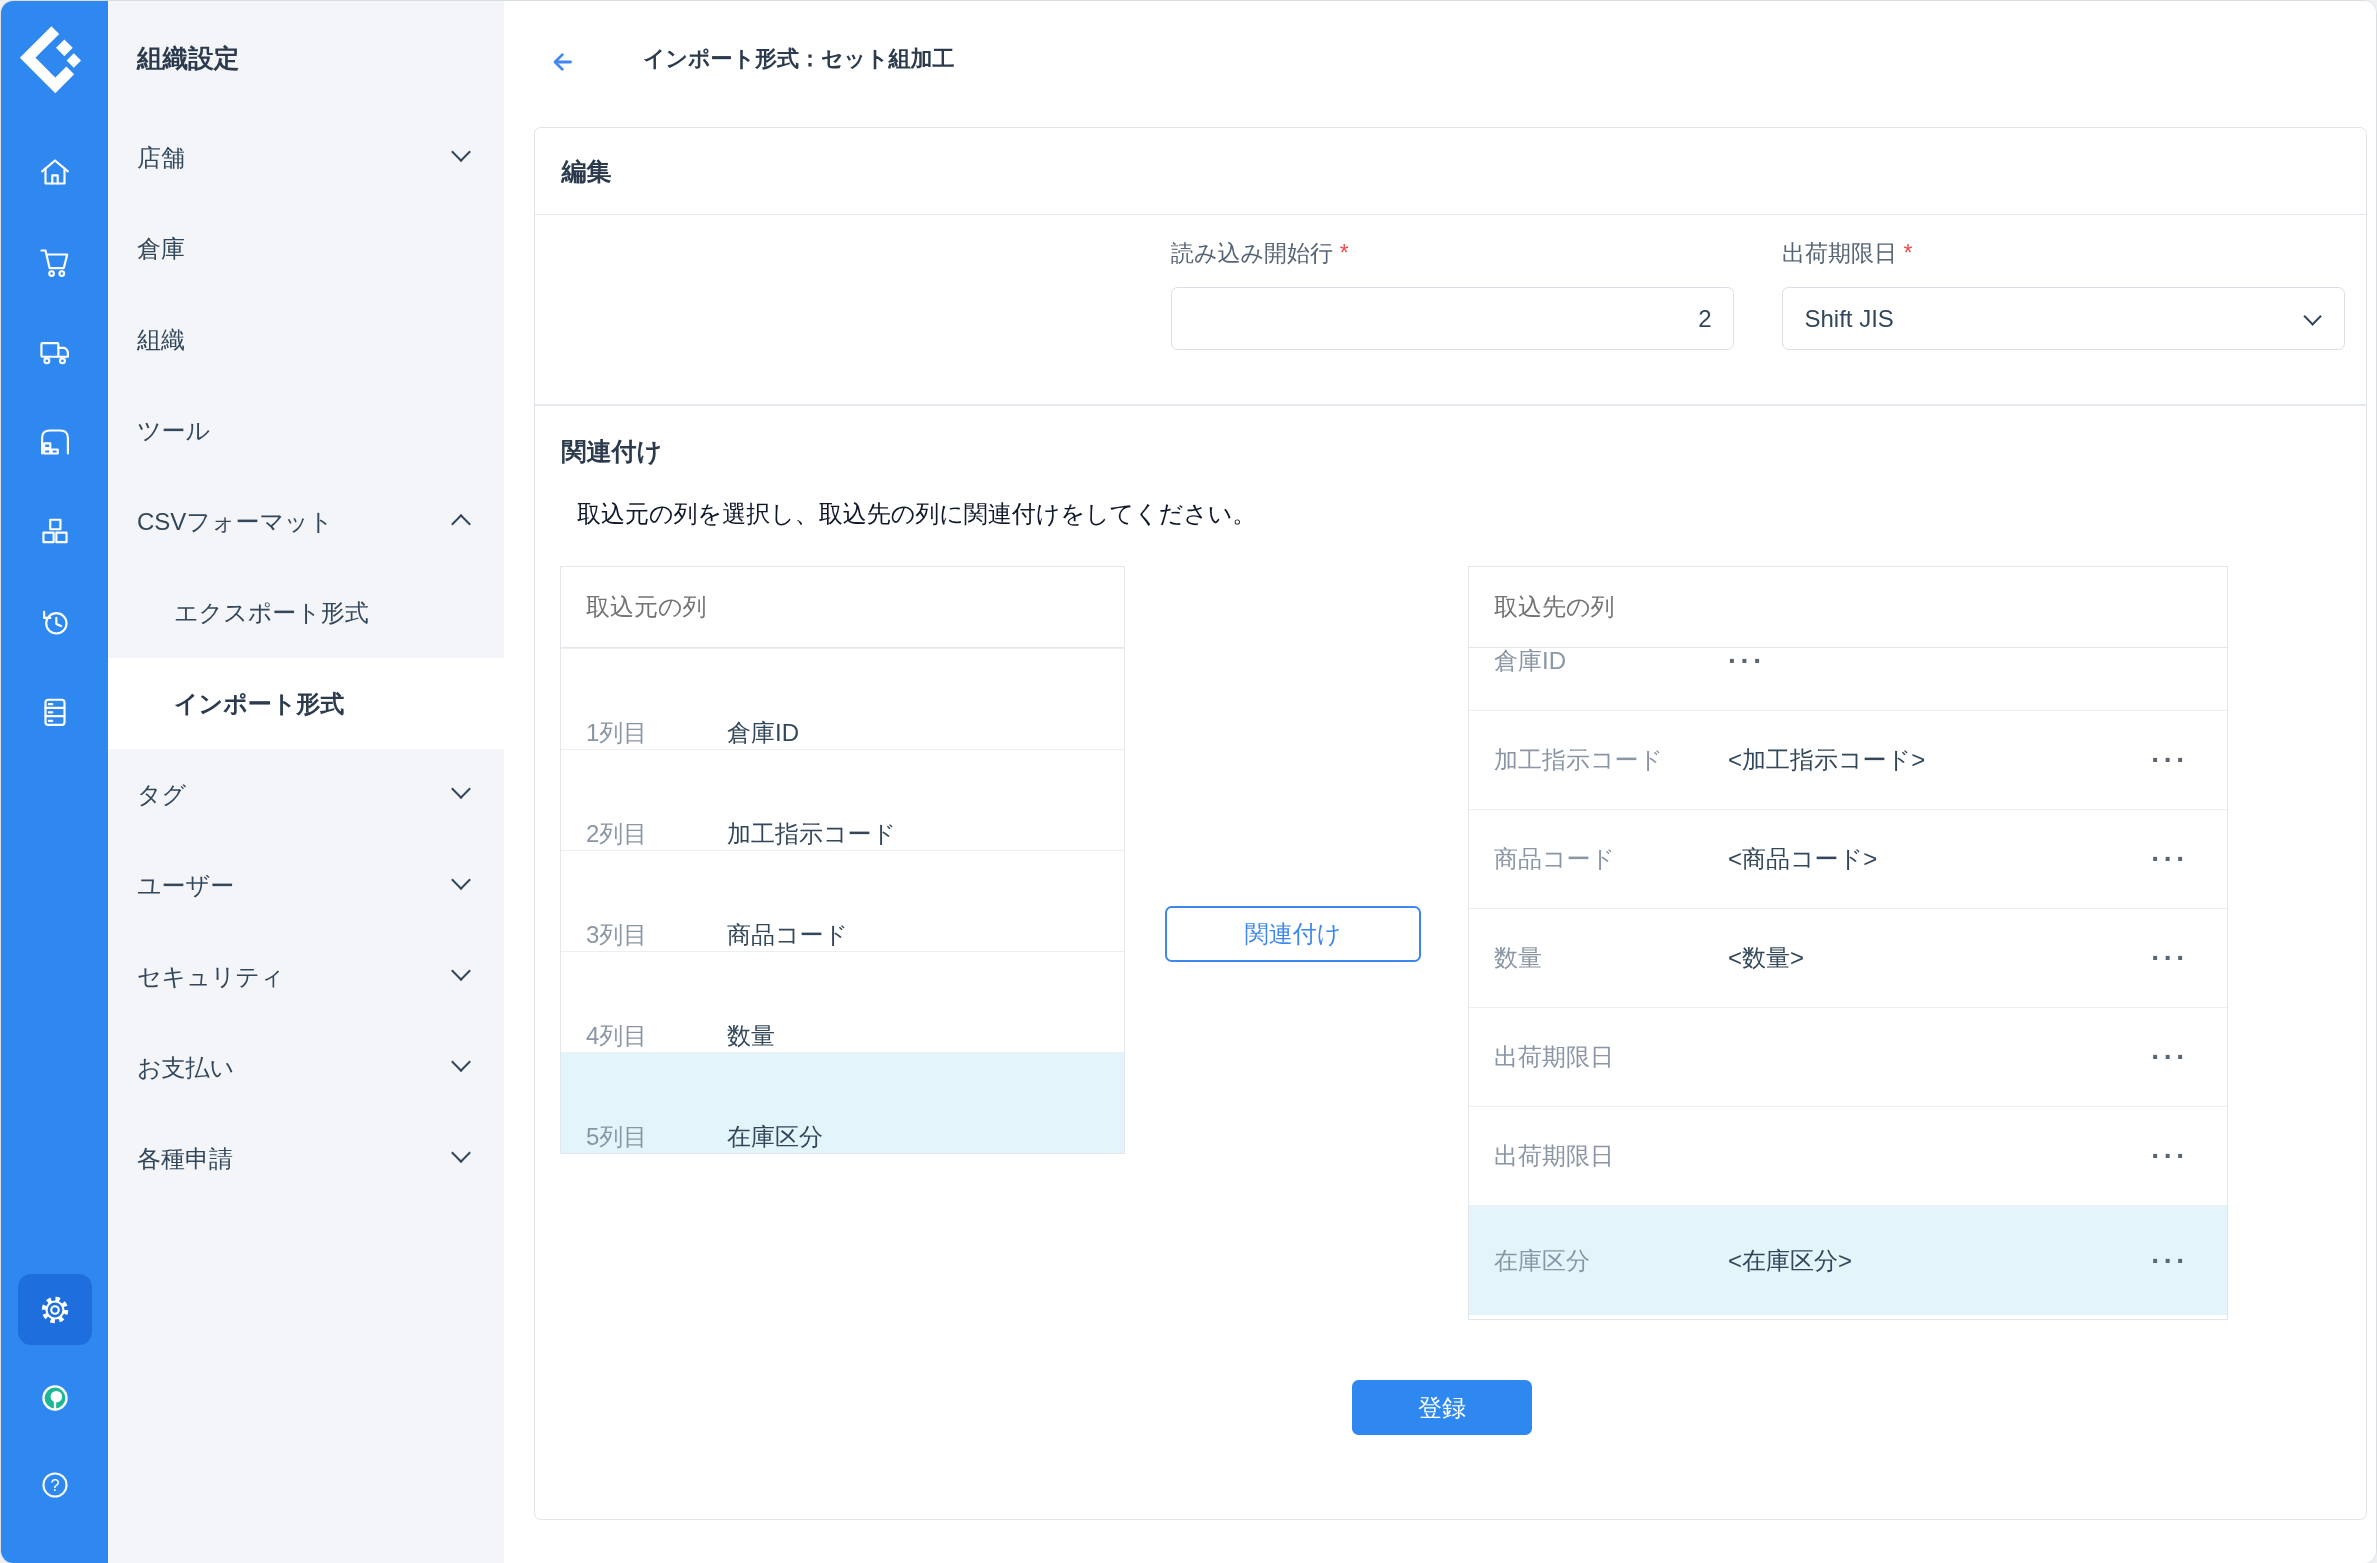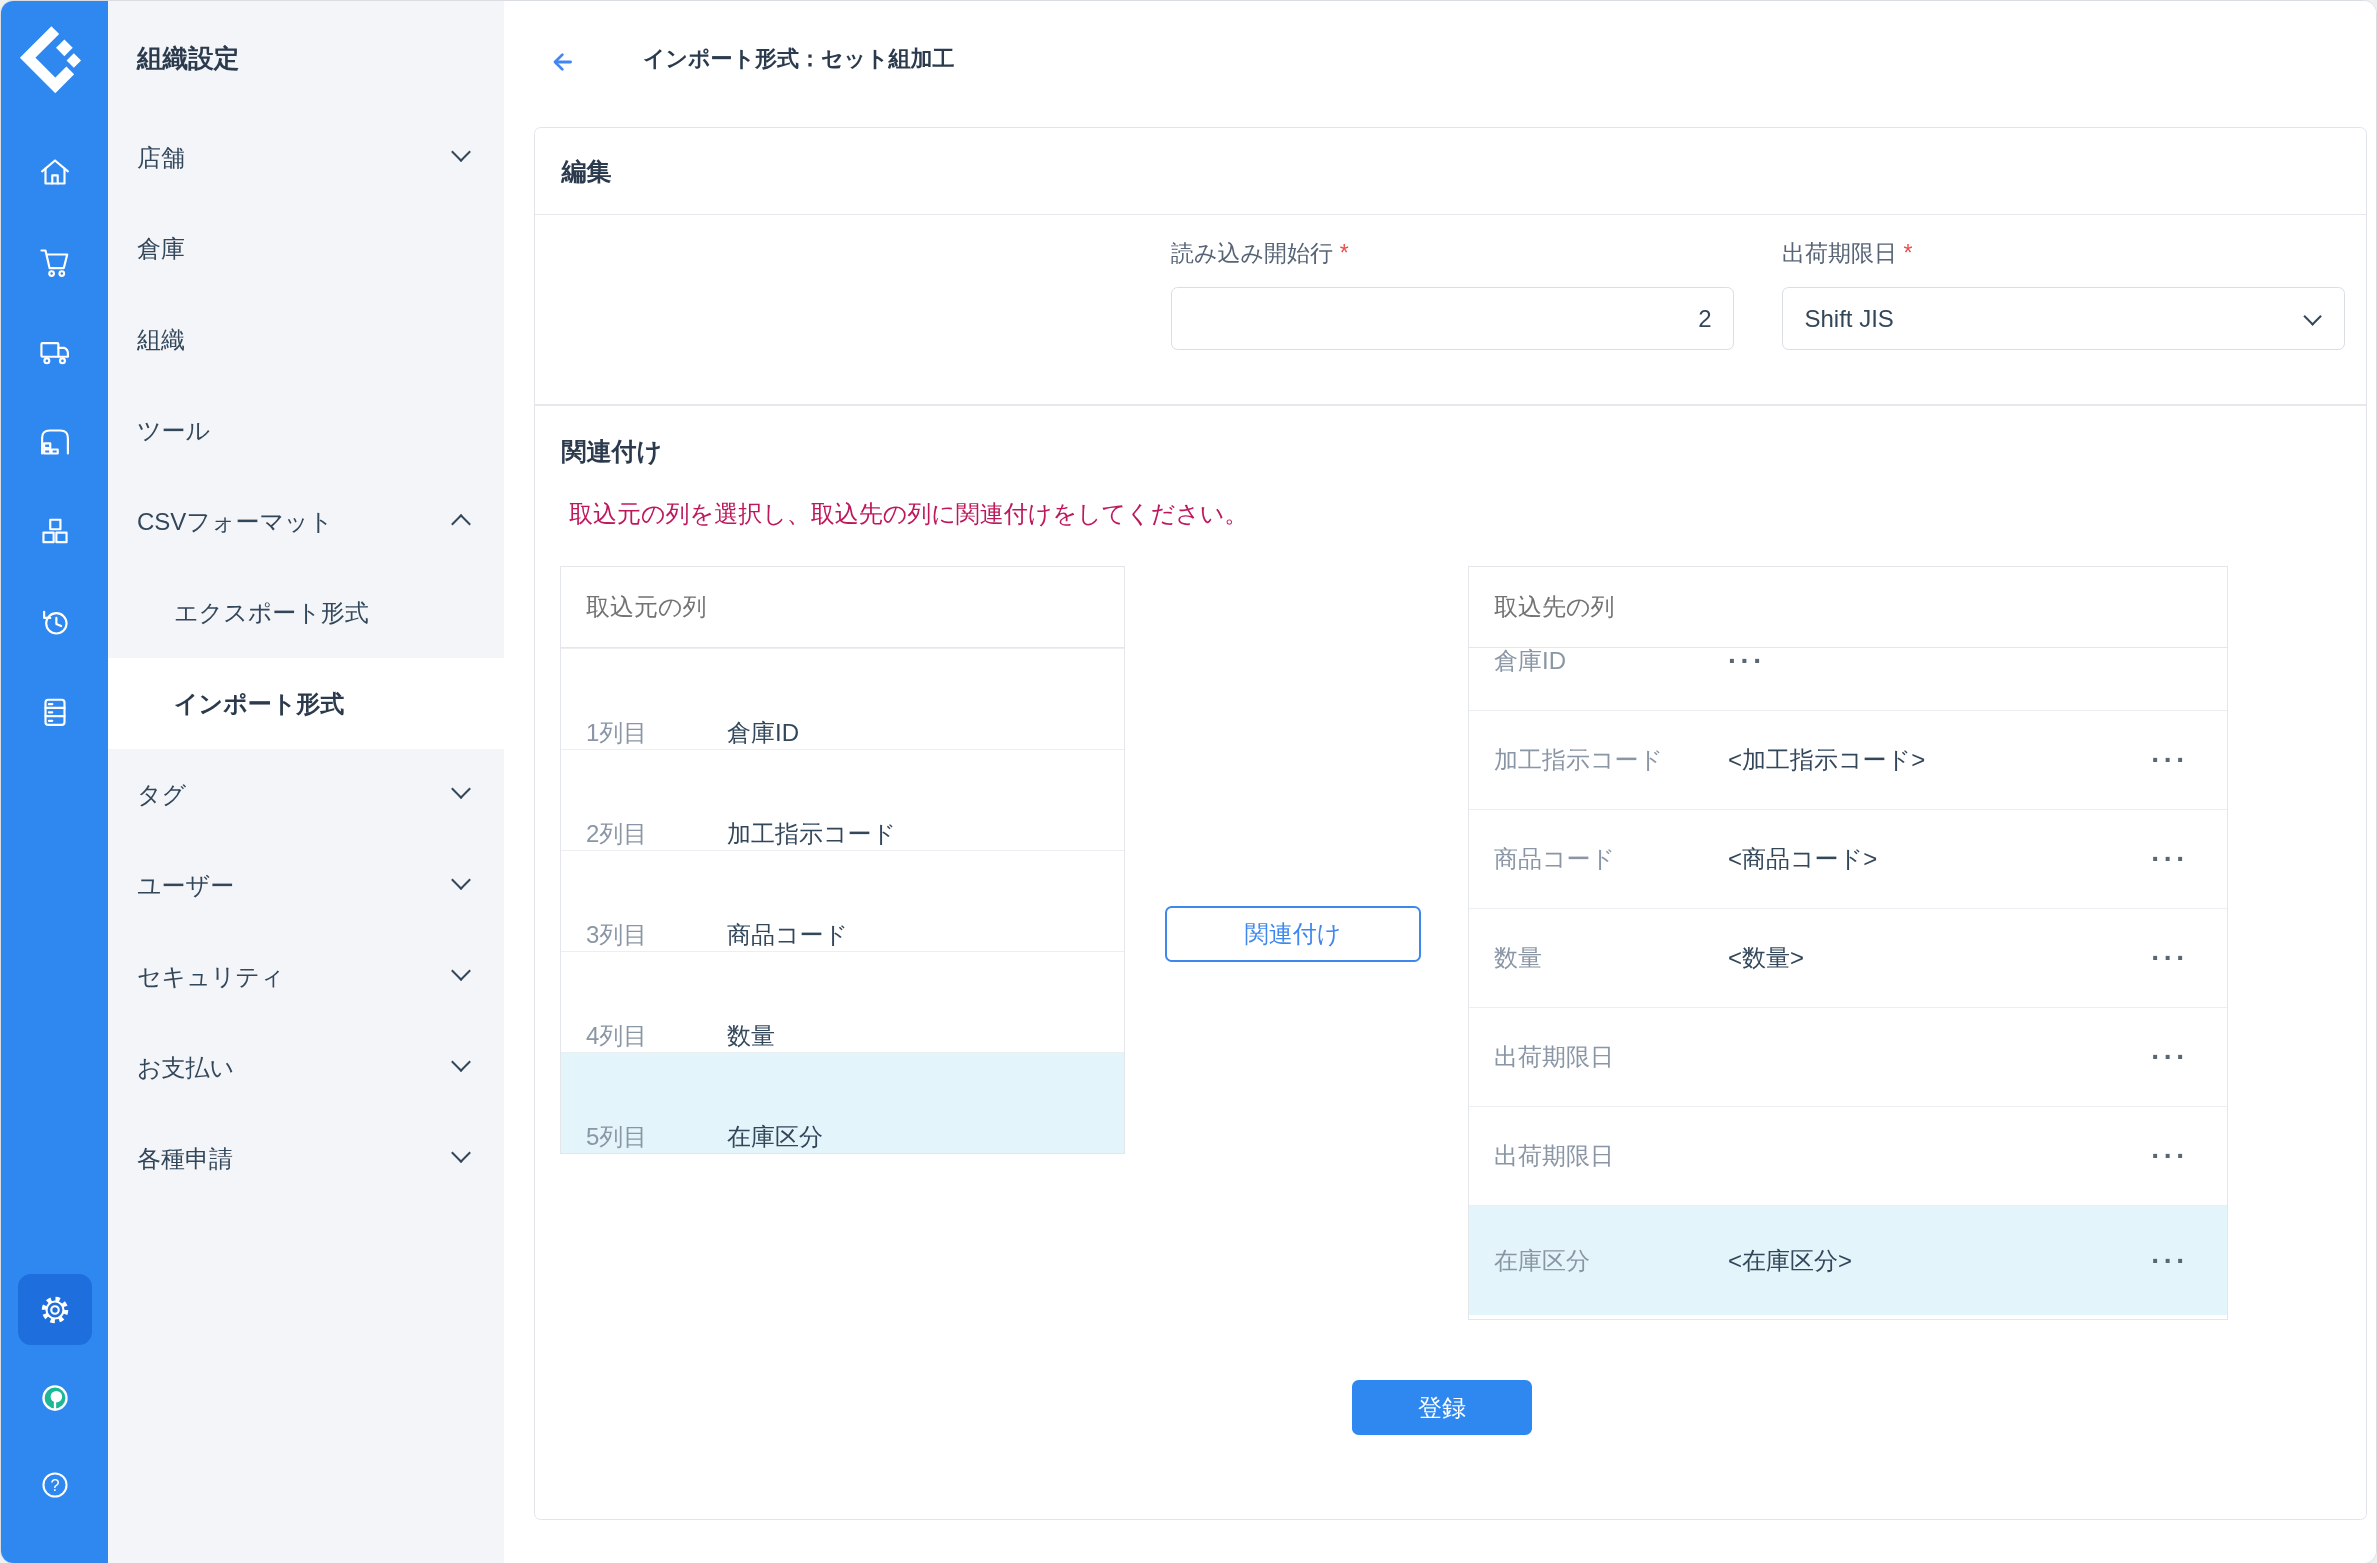--- a/index.html
+++ b/index.html
@@ -49,21 +49,21 @@
   .field .flabel { font-size:23px; color:#566475; margin-bottom:18px; }
   .req { color:#ee4b4b; margin-left:6.6px; }
   .fbox { height:63px; border:1.7px solid #d9dee5; border-radius:6.6px; background:#fff;
           display:flex; align-items:center; padding:0 21.5px; font-size:24px; color:#33475b; position:relative; }
   .fbox.num { justify-content:flex-end; }
   .fbox .sel-chev { width:13.2px; height:13.2px; border-right:2.5px solid #33475b; border-bottom:2.5px solid #33475b;
                     transform:rotate(45deg); position:absolute; right:25px; top:21.5px; }
   .f1 { left:26.4px; } .f2 { left:636px; } .f3 { left:1247px; }
 
   .sec2-title { position:absolute; top:307px; left:26.4px; font-size:25px; font-weight:bold; color:#2b3a4d; }
-  .sec2-desc  { position:absolute; top:370px; left:34px; font-size:24px; color:#be185d; }
+  .sec2-desc  { position:absolute; top:370px; left:42px; font-size:24px; color:#0f172a; }
   .src-table { position:absolute; left:25px; top:438px; width:565px;
                border:1.7px solid #e3e7ec; background:#fff; }
   .tbl-head { height:81px; display:flex; align-items:center; padding-left:25px;
               font-size:24px; color:#737373; border-bottom:1.7px solid #e3e7ec; }
   .src-row { height:101px; display:flex; align-items:flex-end; padding-left:25px;
              border-top:1.7px solid #eceff2; font-size:24px; }
   .src-row:first-of-type { border-top:none; }
   .src-row .idx { width:141px; color:#8a96a5; }
   .src-row .val { color:#33475b; }
   .row-selected { background:#e3f5fa; }

